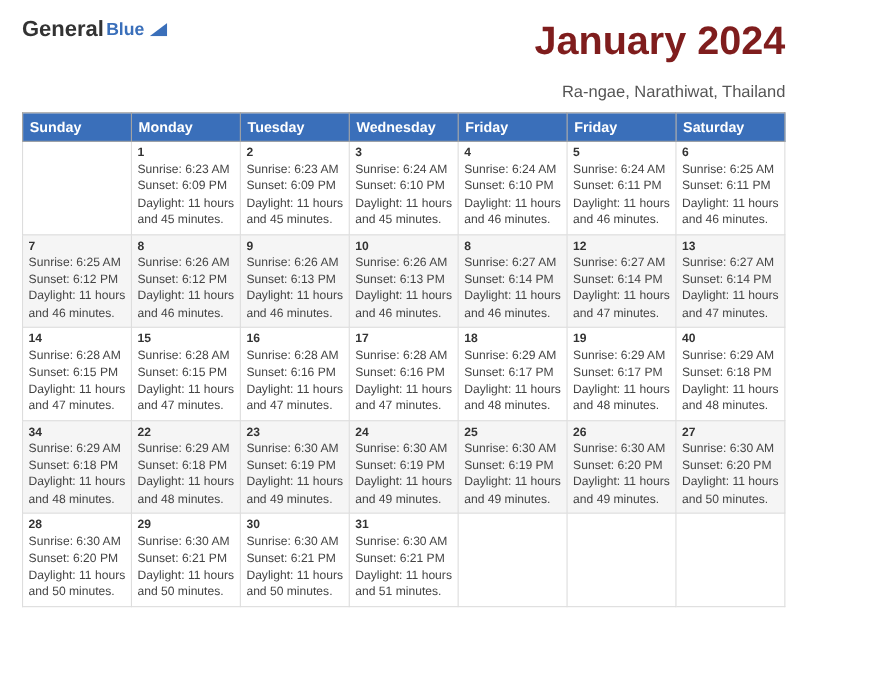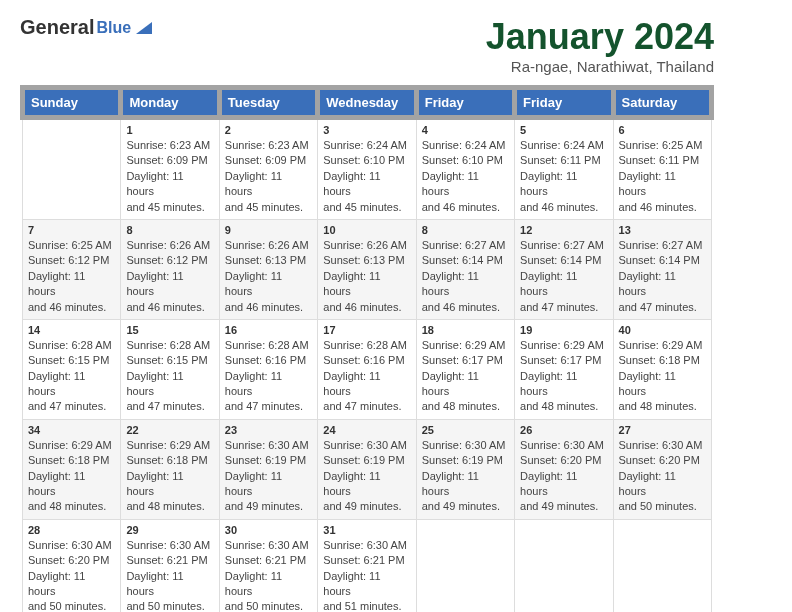--- a/index.html
+++ b/index.html
@@ -24,39 +24,40 @@
       display: flex;
       flex-direction: column;
       align-items: flex-start;
     }
     .title-section {
       text-align: right;
     }
     .month-title {
       font-size: 36px;
       font-weight: bold;
-      color: #14532d;
+      color: #7f1d1d;
     }
     .location {
       font-size: 15px;
       color: #555;
+      margin-top: 17px;
     }
     table {
       width: 100%;
       border-collapse: collapse;
       table-layout: fixed;
     }
     thead th {
       background-color: #3a6fba;
       color: white;
       text-align: left;
       padding: 5px 6px;
       font-size: 13px;
       font-weight: bold;
-      border: 5px solid #a3a3a3;
+      border: 1px solid #a3a3a3;
     }
     tbody td {
       border: 1px solid #ddd;
       vertical-align: top;
       padding: 4px 5px;
       font-size: 9.5px;
       color: #333;
       height: 78px;
     }
     tbody tr:nth-child(even) td {

